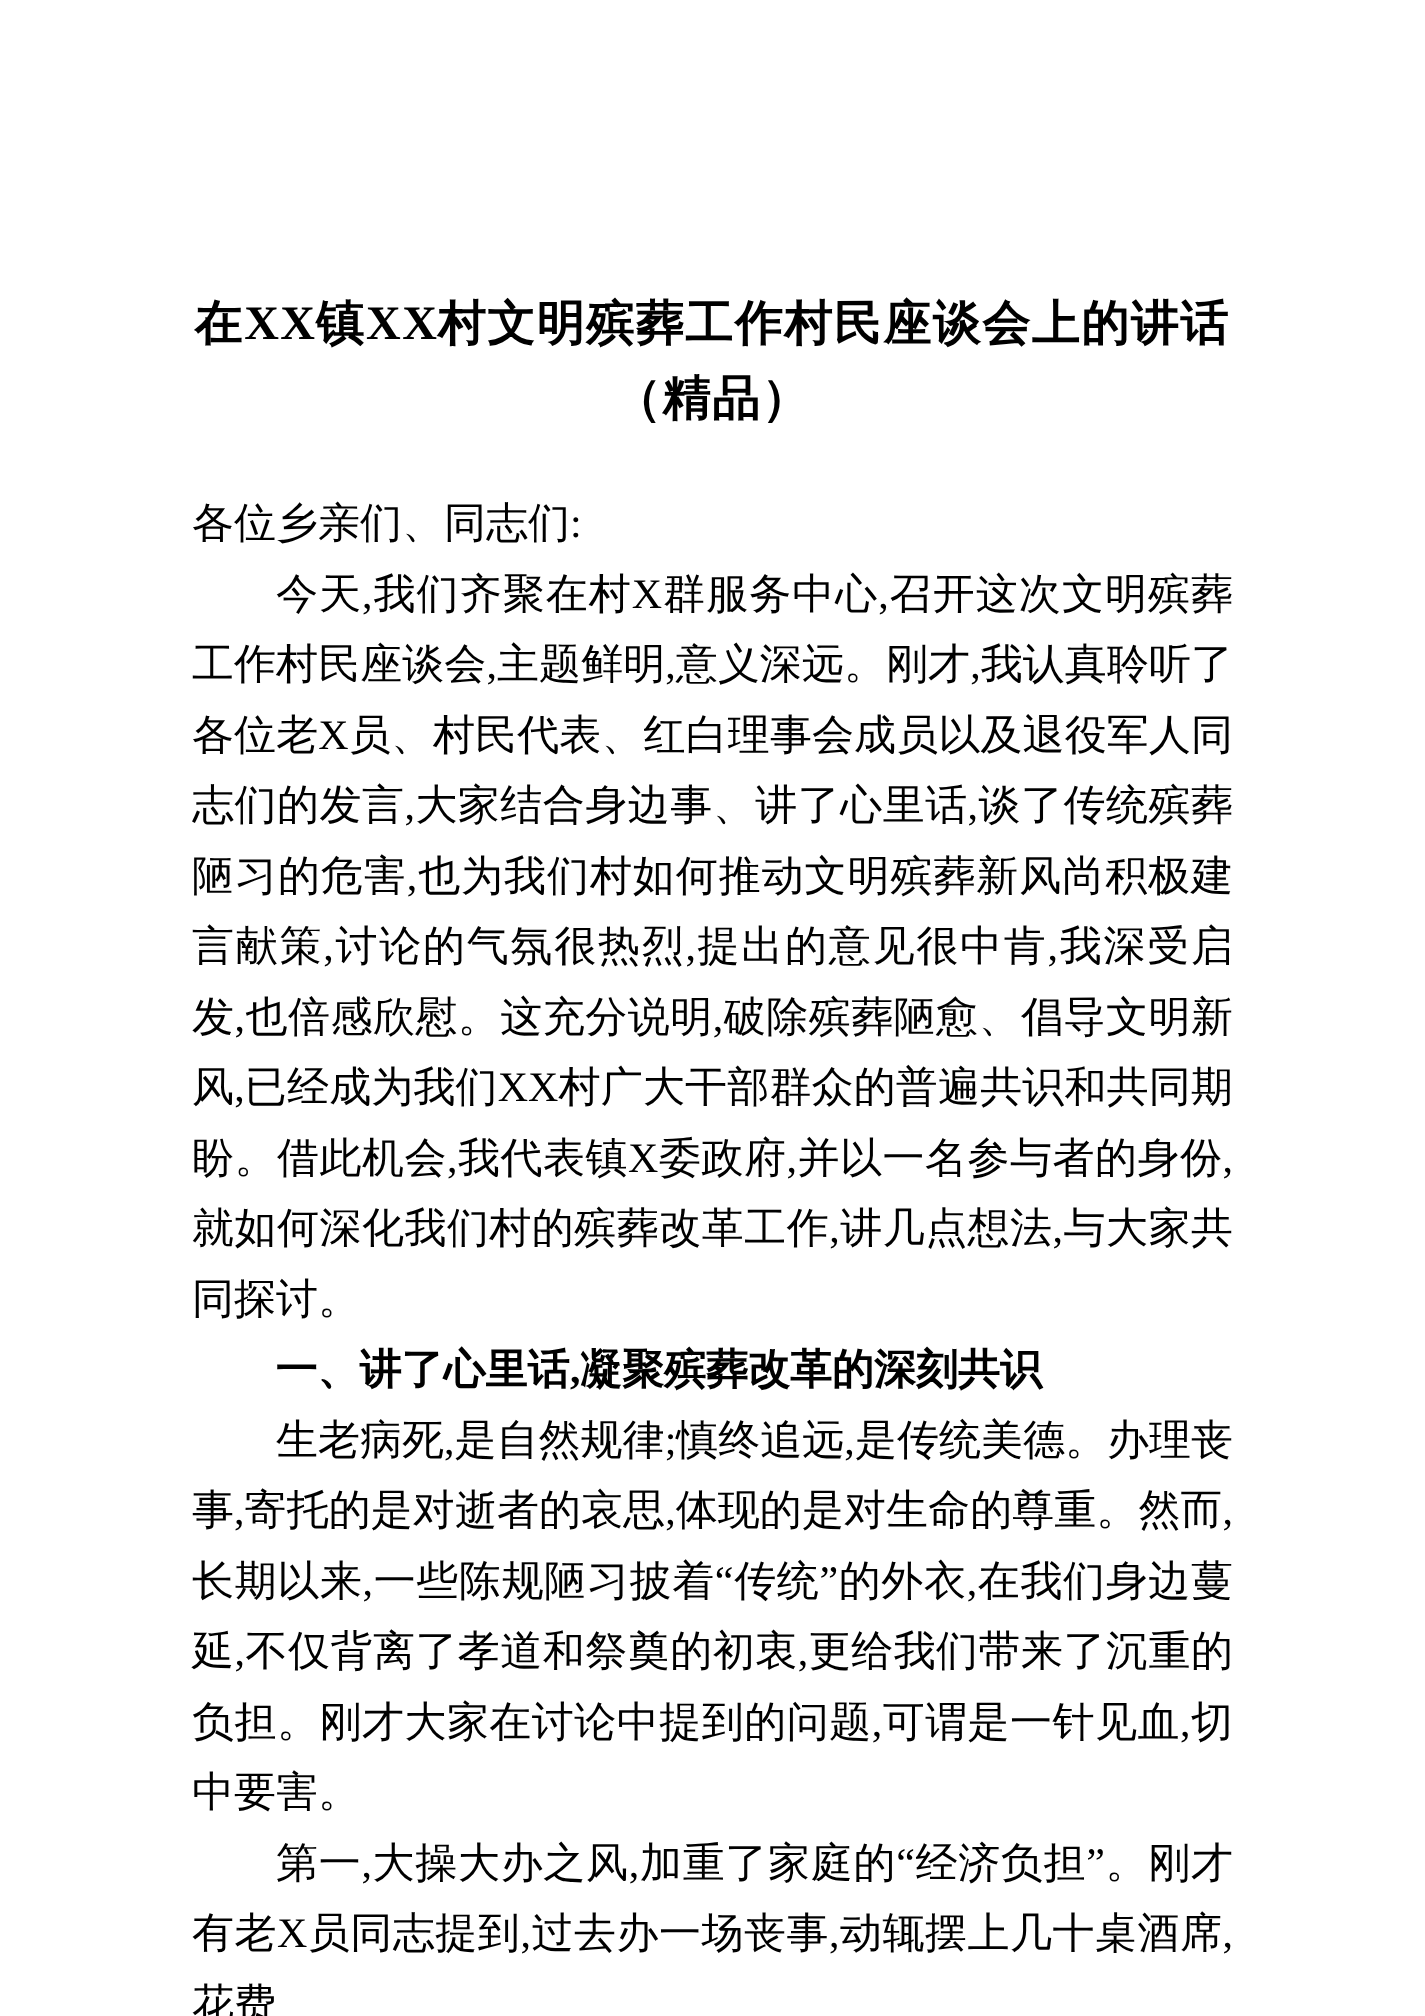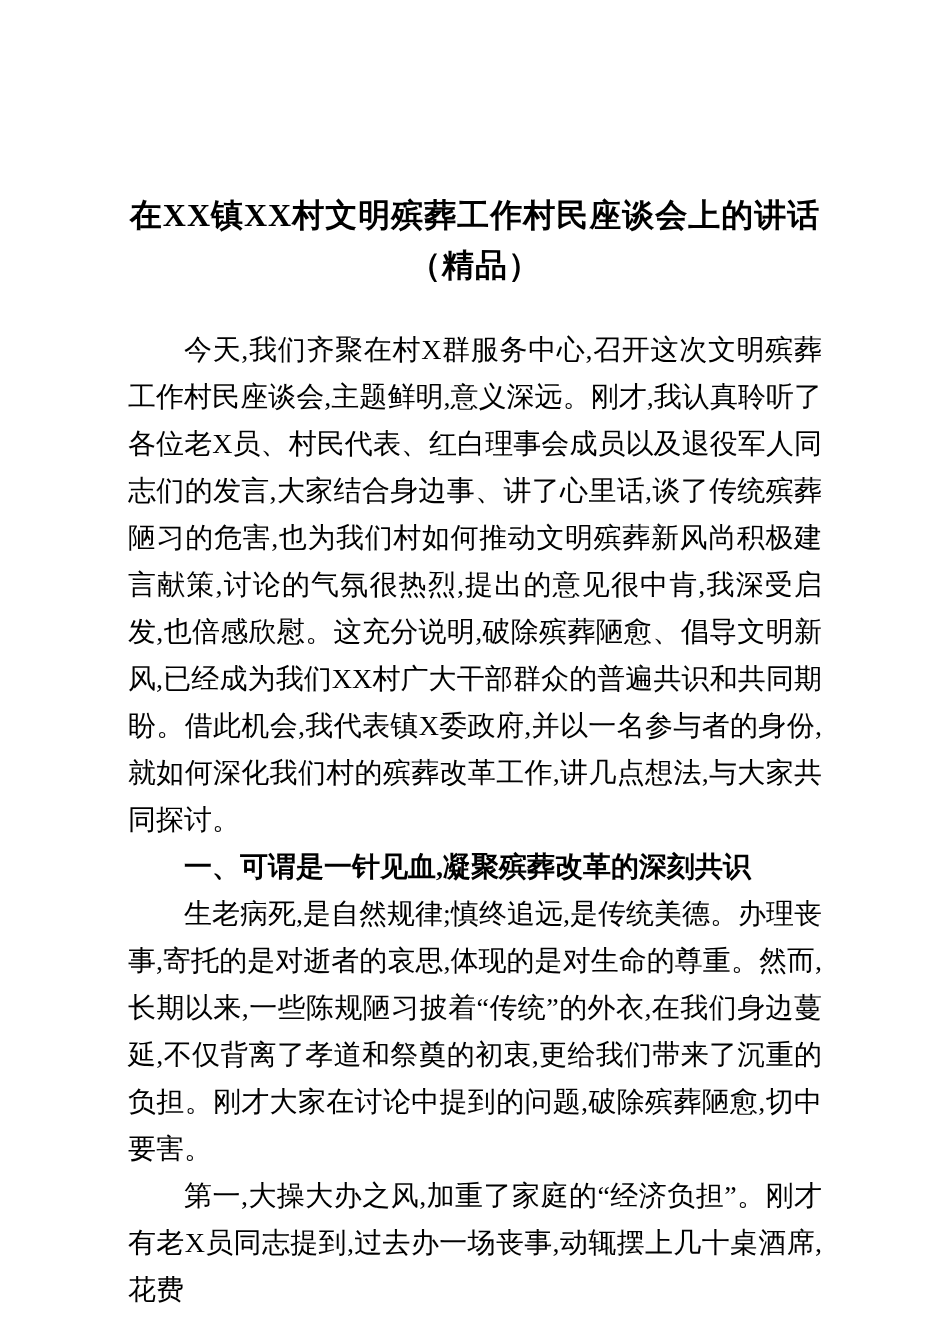--- a/index.html
+++ b/index.html
@@ -40,18 +40,19 @@
   .para.salutation { text-indent: 0; }
   .para.body       { text-indent: 2em; }
   .para.heading    { text-indent: 2em; font-weight: bold; }
 </style>
 </head>
 <body>
 
 <div class="page">
   <h1 class="doc-title">在XX镇XX村文明殡葬工作村民座谈会上的讲话（精品）</h1>
   <div class="doc-body">
+      <p class="para salutation">各位乡亲们、同志们:</p>
       <p class="para body">今天,我们齐聚在村X群服务中心,召开这次文明殡葬工作村民座谈会,主题鲜明,意义深远。刚才,我认真聆听了各位老X员、村民代表、红白理事会成员以及退役军人同志们的发言,大家结合身边事、讲了心里话,谈了传统殡葬陋习的危害,也为我们村如何推动文明殡葬新风尚积极建言献策,讨论的气氛很热烈,提出的意见很中肯,我深受启发,也倍感欣慰。这充分说明,破除殡葬陋愈、倡导文明新风,已经成为我们XX村广大干部群众的普遍共识和共同期盼。借此机会,我代表镇X委政府,并以一名参与者的身份,就如何深化我们村的殡葬改革工作,讲几点想法,与大家共同探讨。</p>
-      <p class="para heading">一、可谓是一针见血,凝聚殡葬改革的深刻共识</p>
-      <p class="para body">生老病死,是自然规律;慎终追远,是传统美德。办理丧事,寄托的是对逝者的哀思,体现的是对生命的尊重。然而,长期以来,一些陈规陋习披着“传统”的外衣,在我们身边蔓延,不仅背离了孝道和祭奠的初衷,更给我们带来了沉重的负担。刚才大家在讨论中提到的问题,破除殡葬陋愈,切中要害。</p>
+      <p class="para heading">一、讲了心里话,凝聚殡葬改革的深刻共识</p>
+      <p class="para body">生老病死,是自然规律;慎终追远,是传统美德。办理丧事,寄托的是对逝者的哀思,体现的是对生命的尊重。然而,长期以来,一些陈规陋习披着“传统”的外衣,在我们身边蔓延,不仅背离了孝道和祭奠的初衷,更给我们带来了沉重的负担。刚才大家在讨论中提到的问题,可谓是一针见血,切中要害。</p>
       <p class="para body">第一,大操大办之风,加重了家庭的“经济负担”。刚才有老X员同志提到,过去办一场丧事,动辄摆上几十桌酒席,花费</p>
     </div>
 </div>
 
 </body></html>

